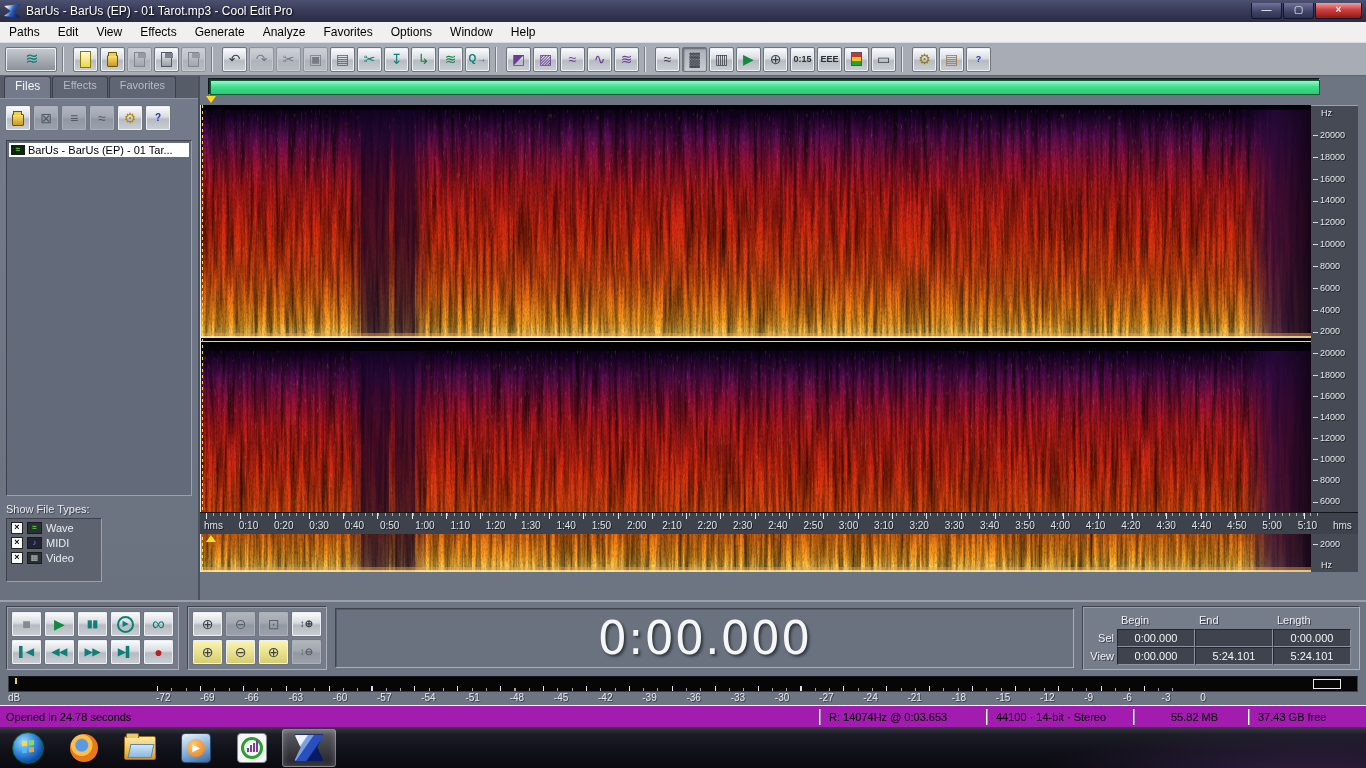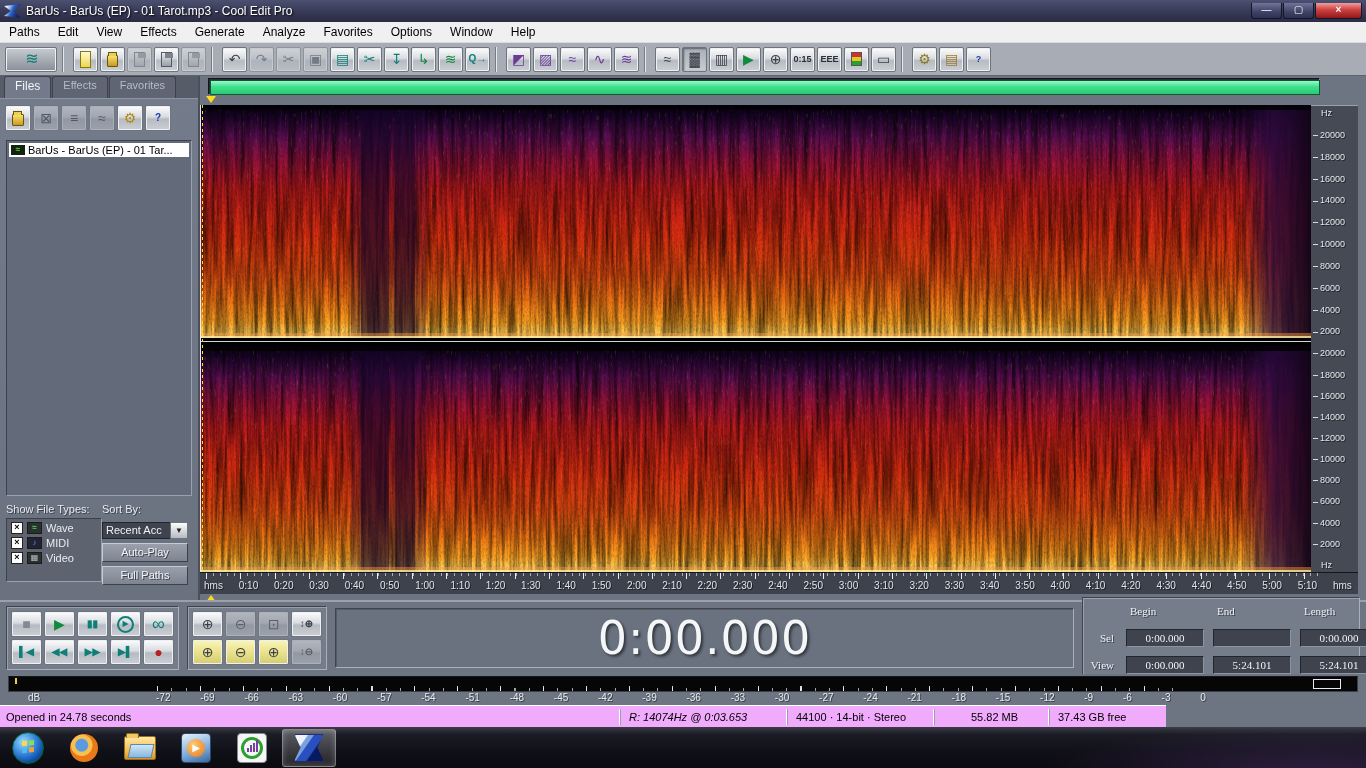--- a/index.html
+++ b/index.html
@@ -96,21 +96,21 @@
   
   .wave-area{position:absolute;left:200px;top:76px;width:1166px;height:524px;}
   .hscroll-row{height:18px;padding:2px 0 0 8px;}
   .hscroll{width:1108px;height:13px;background:#2a2e36;border:1px solid #14161c;
     border-bottom-color:#9aa0ac;border-right-color:#9aa0ac;padding:1px;cursor:pointer;}
   .hscroll .thumb{width:100%;height:100%;border:1px solid #0a5a34;
     background:linear-gradient(180deg,#9cf8cc 0%,#3ee08c 45%,#2ec874 100%);}
   .marker-row{height:9px;position:relative;}
   .cue-top{position:absolute;left:6px;top:0;width:0;height:0;
     border-left:5px solid transparent;border-right:5px solid transparent;border-top:7px solid #ffd91c;}
-  .spec-row{display:flex;height:467px;}
+  .spec-row{display:flex;height:407px;}
   .spec-wrap{position:relative;width:1110px;height:467px;background:#000;
     border-left:1px solid #e8ecf2;box-sizing:border-box;}
   .spec-wrap svg{display:block;}
   .playhead{position:absolute;left:1px;top:0;width:1px;height:467px;
     background:repeating-linear-gradient(180deg,#ffe020 0 3px,transparent 3px 6px);}
   .freq-ruler{width:48px;height:467px;background:#454a54;border-top:1px solid #9aa0ac;
     box-sizing:border-box;display:flex;flex-direction:column;color:#e6e9ee;}
   .freq-col{display:flex;flex-direction:column;justify-content:space-between;
     padding:2px 0 2px 3px;font-size:9px;text-shadow:1px 1px 0 #1a1d24;}
   .freq-col.top{height:233px;} .freq-col.bot{height:226px;}
@@ -136,45 +136,45 @@
     border-bottom-color:#aab0ba;box-shadow:inset 1px 1px 0 #9aa0ac;padding:4px;}
   .grid5{display:grid;grid-template-columns:repeat(5,31px);grid-auto-rows:26px;gap:2px;}
   .grid4{display:grid;grid-template-columns:repeat(4,31px);grid-auto-rows:26px;gap:2px;}
   .grid5 .tbtn,.grid4 .tbtn{width:31px;height:26px;margin:0;}
   .time-panel{flex:1;height:58px;background:#6a7280;border:1px solid #3f444d;
     border-right-color:#aab0ba;border-bottom-color:#aab0ba;box-shadow:inset 1px 1px 0 #545a66;
     display:flex;align-items:center;justify-content:center;}
   .time-big{font-family:"DejaVu Sans","Liberation Sans",sans-serif;font-size:46px;color:#f5f6f8;
     letter-spacing:1px;text-shadow:2px 2px 3px rgba(0,0,0,.55);}
   .selview{width:268px;font-size:11px;color:#eef1f6;}
-  .sv-grid{display:grid;grid-template-columns:30px 78px 78px 78px;grid-auto-rows:18px;gap:9px;align-items:center;font-family:Liberation Serif, serif;}
+  .sv-grid{display:grid;grid-template-columns:30px 78px 78px 78px;grid-auto-rows:18px;gap:0;align-items:center;}
   .sv-h{padding-left:4px;text-shadow:1px 1px 0 #3a3f48;}
   .sv-l{text-align:right;padding-right:3px;text-shadow:1px 1px 0 #3a3f48;}
   .sv-f{background:#3e434d;border:1px solid #23262e;border-right-color:#8d93a0;
     border-bottom-color:#8d93a0;height:16px;line-height:16px;text-align:center;color:#f2f4f8;}
   
   .meterzone{position:absolute;left:0;top:674px;width:1366px;height:31px;background:#6e7582;}
   .meter{position:relative;margin:2px 8px 0;height:14px;background:#060606;
     border:1px solid #3a3f48;border-top-color:#14161c;}
   .meter .ticks{position:absolute;left:148px;right:170px;bottom:0;height:3px;
     background:repeating-linear-gradient(90deg,rgba(210,214,220,.75) 0 1px,transparent 1px 14.3px);}
   .meter .ticks2{position:absolute;left:148px;right:170px;bottom:0;height:5px;
     background:repeating-linear-gradient(90deg,rgba(240,242,246,.9) 0 1px,transparent 1px 42.9px);}
   .meter .clipbox{position:absolute;right:16px;top:2px;width:26px;height:8px;border:1px solid #e8eaee;}
   .meter .startmark{position:absolute;left:6px;top:1px;width:2px;height:6px;background:#e8d040;}
   .db-labels{position:relative;height:13px;color:#e6e9ee;font-size:10px;text-shadow:1px 1px 0 #3a3f48;}
-  .db-unit{position:absolute;left:28px;top:0;}
+  .db-unit{position:absolute;left:8px;top:0;}
   .db-row{position:absolute;left:148px;right:160px;top:0;display:flex;justify-content:space-between;margin-left:8px;}
   
-  .statusbar{position:absolute;left:0;top:705px;width:1166px;height:22px;background:#f0abfc;
+  .statusbar{position:absolute;left:0;top:705px;width:1366px;height:22px;background:#a21caf;
     border-top:1px solid #fff;display:flex;align-items:center;color:#000;font-size:11px;}
   .st-msg{flex:1;padding-left:6px;}
   .st-seg{border-left:1px solid #9aa0a8;box-shadow:-1px 0 0 #fff;height:16px;line-height:16px;
     padding:0 8px;white-space:nowrap;}
-  .st-cursor{width:150px;font-style:italic;} .st-format{width:130px;} .st-size{width:70px;padding-left:36px;} .st-free{width:100px;}
+  .st-cursor{width:150px;} .st-format{width:130px;} .st-size{width:70px;padding-left:36px;} .st-free{width:100px;}
   
   .taskbar{position:absolute;left:0;top:727px;width:1366px;height:41px;
     background:linear-gradient(180deg,#3c3c46 0%,#1c1c26 18%,#101018 60%,#0a0a10 100%);
     display:flex;align-items:center;color:#fff;}
   .taskbar::after{content:"";position:absolute;right:0;top:0;width:340px;height:41px;
     background:radial-gradient(ellipse at 85% 120%,rgba(120,70,160,.35),transparent 70%);pointer-events:none;}
   .tb-item{width:52px;height:36px;margin:0 2px;display:flex;align-items:center;justify-content:center;
     border-radius:3px;cursor:pointer;}
   .tb-item.active{background:linear-gradient(rgba(255,255,255,.28),rgba(255,255,255,.10));
     border:1px solid rgba(255,255,255,.35);box-shadow:inset 0 0 6px rgba(255,255,255,.25);}
@@ -408,29 +408,20 @@
             <span class="ficon">♪</span>
             <span>MIDI</span>
           </div>
             <div class="ft-row ft-video">
             <span class="cb">×</span>
             <span class="ficon">▦</span>
             <span>Video</span>
           </div>
           </div>
       </div>
-      <div class="lp-col-r">
-        <div class="lp-label">Sort By:</div>
-        <div class="sortdd">
-          <span class="val">Recent Acc</span>
-          <span class="arrow">▼</span>
-        </div>
-        <div class="lp-btn">Auto-Play</div>
-        <div class="lp-btn">Full Paths</div>
-      </div>
     </div>
   </div>
 
   <div class="wave-area">
     <div class="hscroll-row">
       <div class="hscroll">
         <div class="thumb"></div>
       </div>
     </div>
     <div class="marker-row">

